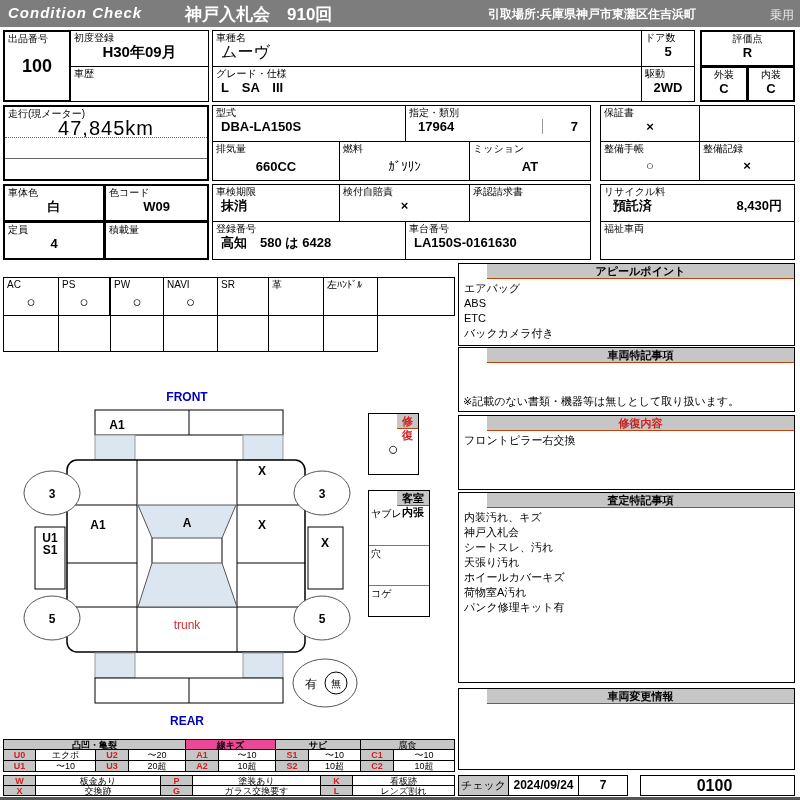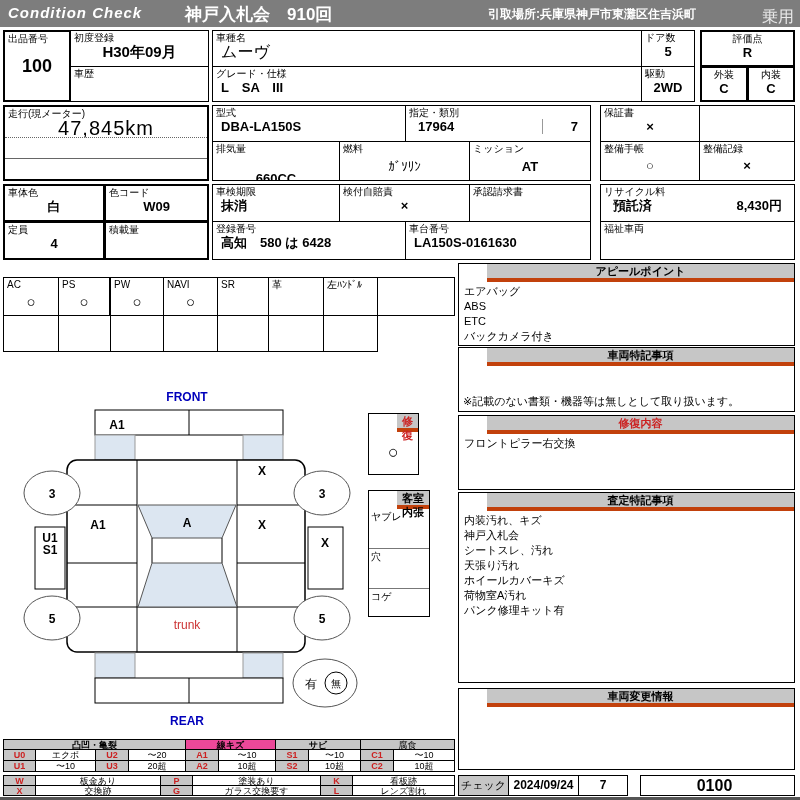--- a/index.html
+++ b/index.html
@@ -4,36 +4,36 @@
 <style>
   html,body{margin:0;padding:0;background:#fff;}
   #sheet{position:relative;width:800px;height:800px;background:#fff;
     font-family:"Liberation Sans","DejaVu Sans",sans-serif;color:#000;overflow:hidden;}
   
   .topbar{position:absolute;left:0;top:0;width:800px;height:27px;background:#7d7d7d;color:#fff;}
   .topbar span{position:absolute;white-space:nowrap;}
   .brand{left:8px;top:4px;font-style:italic;font-weight:bold;font-size:15px;letter-spacing:1px;}
   .auct{left:185px;top:3px;font-weight:bold;font-size:17px;}
   .pickup{left:488px;top:6px;font-weight:bold;font-size:12px;}
-  .cat{right:6px;top:7px;font-size:16px;color:#e8e8e8;}
+  .cat{right:6px;top:7px;font-size:12px;color:#e8e8e8;}
   
   .cell{position:absolute;border:1px solid #000;background:#fff;box-sizing:border-box;overflow:hidden;}
   .lbl{font-size:10px;padding:1px 3px;color:#000;line-height:11px;}
   .lblc{text-align:center;}
   .val{text-align:center;font-weight:bold;font-size:13px;line-height:15px;}
   .vbig{font-size:18px;line-height:22px;}
   .vleft{text-align:left;padding-left:8px;}
   .vnorm{font-weight:normal;font-size:16px;}
   .odoval{text-align:center;font-size:20px;letter-spacing:1px;line-height:16px;}
   .oline{position:absolute;left:0;right:0;}
   .mark{text-align:center;font-size:15px;line-height:22px;}
   .hdr{position:absolute;box-sizing:border-box;background:#c6c6c6;border:3px solid #0c4a6e;
        text-align:right;font-size:11px;font-weight:bold;line-height:13px;margin-top:20px;}
   .panel{position:absolute;border:1px solid #000;box-sizing:border-box;background:#fff;}
-  .phdr{background:#c6c6c6;border-bottom:4px solid #c2410c;text-align:center;font-size:11px;font-weight:bold;height:14px;line-height:14px;margin-left:28px;}
+  .phdr{background:#c6c6c6;border-bottom:1px solid #c2410c;text-align:center;font-size:11px;font-weight:bold;height:14px;line-height:14px;margin-left:28px;}
   .pbody{font-size:11px;line-height:15px;padding:2px 5px;white-space:pre-line;}
   .red{color:#cc2222;}
   .note{position:absolute;left:4px;bottom:2px;font-size:11px;}
   .flex2{display:flex;justify-content:space-between;padding:0 12px;}
   
   .lg{font-size:9px;line-height:10px;text-align:center;overflow:hidden;}
   .lgc{background:#c6c6c6;color:#cc2222;font-weight:bold;}
   .bottom-rule{position:absolute;left:0;top:797px;width:800px;height:3px;background:#555;}
   svg text{font-family:"Liberation Sans","DejaVu Sans",sans-serif;}
   .dmark{font-weight:bold;font-size:12px;}
@@ -102,21 +102,21 @@
   </div>
   <div class="cell" style="left:405px;top:105px;width:186px;height:37px">
     <div class="lbl">指定・類別</div>
     <div class="val flex2" style="border-left:0">
       <span>17964</span>
       <span style="border-left:1px solid #999;padding-left:28px;">7</span>
     </div>
   </div>
   <div class="cell" style="left:212px;top:141px;width:128px;height:40px">
     <div class="lbl">排気量</div>
-    <div class="val" style="margin-top:16px">660CC</div>
+    <div class="val" style="margin-top:4px">660CC</div>
   </div>
   <div class="cell" style="left:339px;top:141px;width:131px;height:40px">
     <div class="lbl">燃料</div>
     <div class="val" style="margin-top:4px;font-weight:normal">ｶﾞｿﾘﾝ</div>
   </div>
   <div class="cell" style="left:469px;top:141px;width:122px;height:40px">
     <div class="lbl">ミッション</div>
     <div class="val" style="margin-top:4px">AT</div>
   </div>
   <div class="cell" style="left:600px;top:105px;width:100px;height:37px">

